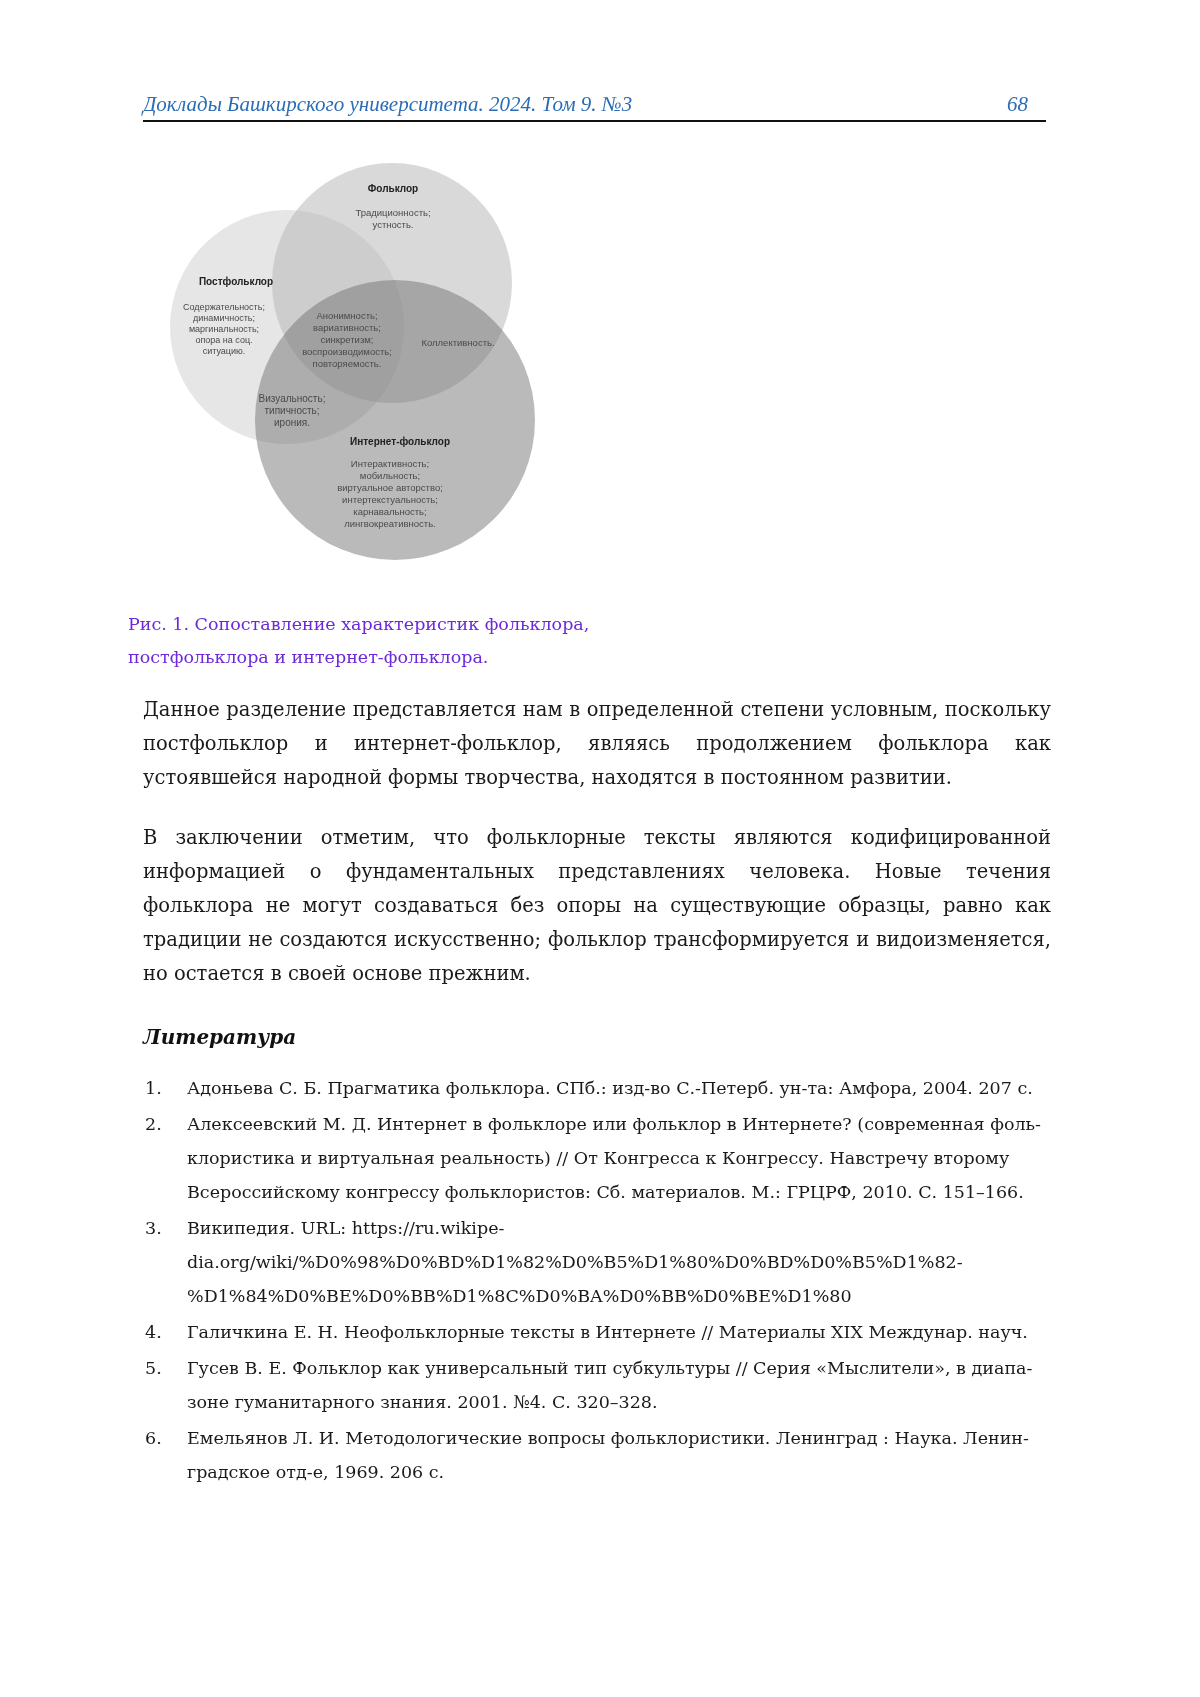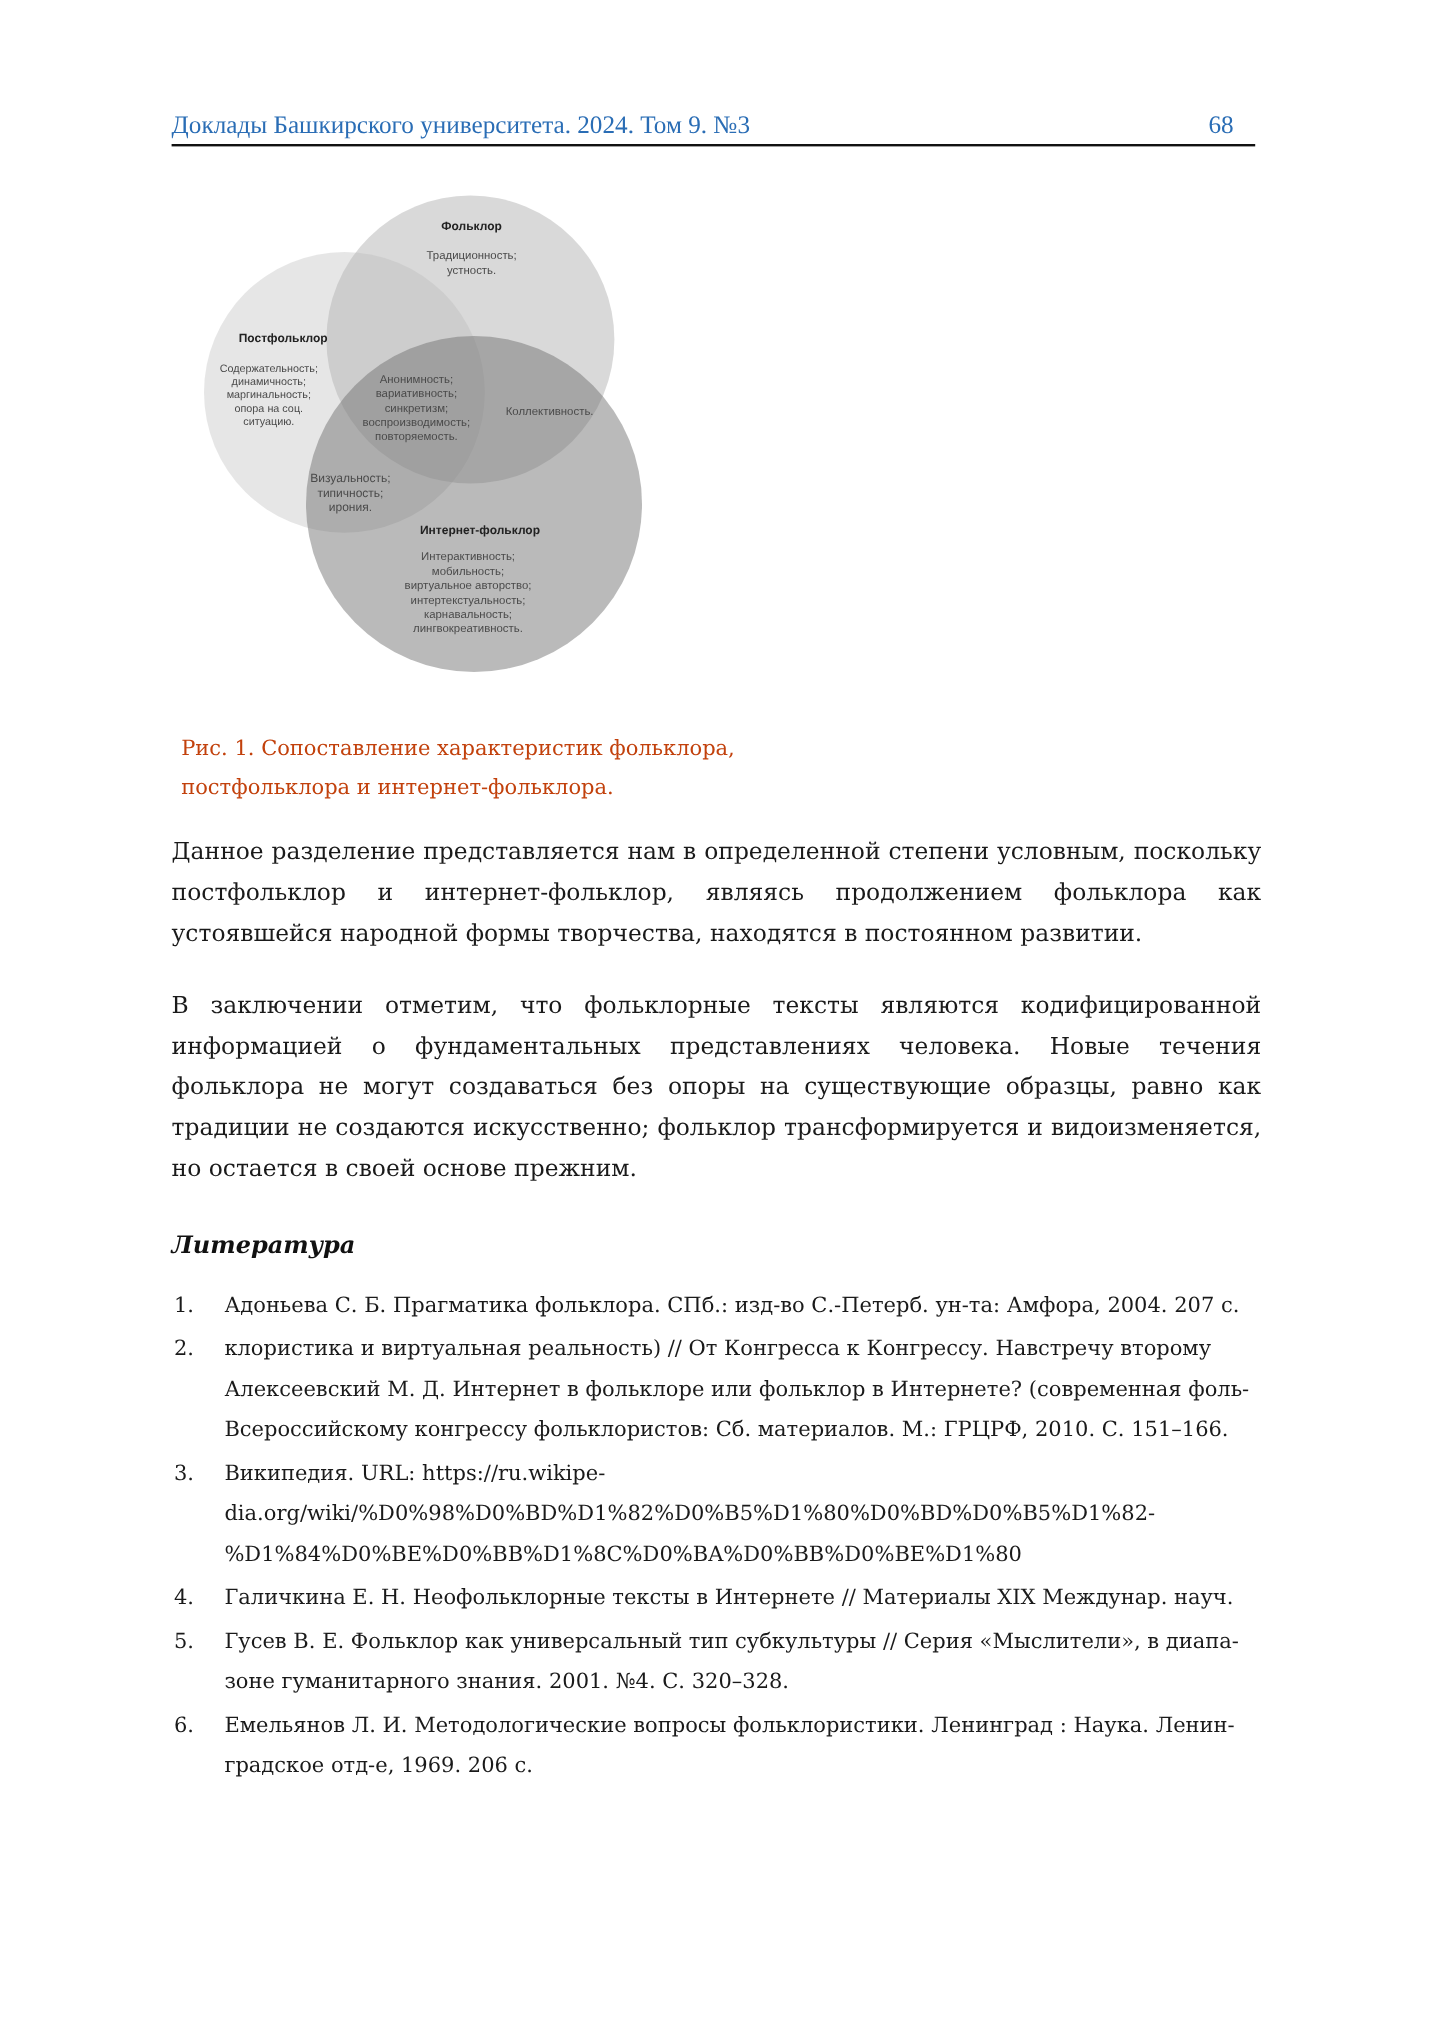--- a/index.html
+++ b/index.html
@@ -1,29 +1,29 @@
 <!DOCTYPE html>
 <html><head>
 <meta charset="utf-8">
 <style>
   html, body { margin: 0; padding: 0; background: #ffffff; }
   body { width: 1200px; height: 1697px; position: relative; overflow: hidden;
          font-family: "DejaVu Serif", "Liberation Serif", serif; color: #1a1a1a; }
   .page-header { position: absolute; left: 143px; top: 90px; width: 903px; height: 30px;
-                 border-bottom: 2px solid #111; }
+                 border-bottom: 2px solid #111; font-style: italic; }
   .journal-title { position: absolute; left: 0; top: 2px; font-family: "Liberation Serif", serif;
                    font-size: 21px; color: #2a6db5; letter-spacing: 0; }
   .page-number { position: absolute; right: 18px; top: 2px; font-family: "Liberation Serif", serif;
                  font-size: 21px; color: #2a6db5; }
   .figure { position: absolute; left: 140px; top: 150px; width: 420px; height: 440px; text-align: right; }
   .figure svg { width: 420px; height: 440px; display: block; }
   .venn-label { font-family: "Liberation Sans", sans-serif; fill: #4a4a4a; }
   .venn-title { font-family: "Liberation Sans", sans-serif; font-weight: bold; fill: #222; }
-  .caption { position: absolute; left: 151px; top: 608px; font-size: 17.5px; line-height: 33px;
-             color: #c2410c; }
+  .caption { position: absolute; left: 128px; top: 608px; font-size: 17.5px; line-height: 33px;
+             color: #6d28d9; }
   .body-text { position: absolute; left: 143px; top: 693px; width: 920px; font-size: 19.5px;
                line-height: 34px; color: #1a1a1a; }
   .body-text p { margin: 0 12px 26px 0; text-align: justify; }
   .lit-heading { position: absolute; left: 143px; top: 1025px; font-size: 20px; font-weight: bold;
                  color: #111; font-style: italic; }
   .refs { position: absolute; left: 143px; top: 1071px; width: 920px; margin: 0; padding: 0;
           list-style: none; font-size: 17.5px; line-height: 34px; }
   .refs li { position: relative; padding-left: 44px; margin-bottom: 2px; }
   .refs .num { position: absolute; left: 2px; top: 0; }
   .refs .line { display: block; white-space: nowrap; }
@@ -87,22 +87,22 @@
 
 <div class="lit-heading">Литература</div>
 
 <ol class="refs">
   <li>
     <span class="num">1.</span>
     <span class="line">Адоньева С. Б. Прагматика фольклора. СПб.: изд-во С.-Петерб. ун-та: Амфора, 2004. 207 с.</span>
   </li>
   <li>
     <span class="num">2.</span>
+    <span class="line">Алексеевский М. Д. Интернет в фольклоре или фольклор в Интернете? (современная фоль-</span>
     <span class="line">клористика и виртуальная реальность) // От Конгресса к Конгрессу. Навстречу второму</span>
-    <span class="line">Алексеевский М. Д. Интернет в фольклоре или фольклор в Интернете? (современная фоль-</span>
     <span class="line">Всероссийскому конгрессу фольклористов: Сб. материалов. М.: ГРЦРФ, 2010. С. 151–166.</span>
   </li>
   <li>
     <span class="num">3.</span>
     <span class="line">Википедия. URL: https://ru.wikipe-</span>
     <span class="line">dia.org/wiki/%D0%98%D0%BD%D1%82%D0%B5%D1%80%D0%BD%D0%B5%D1%82-</span>
     <span class="line">%D1%84%D0%BE%D0%BB%D1%8C%D0%BA%D0%BB%D0%BE%D1%80</span>
   </li>
   <li>
     <span class="num">4.</span>

